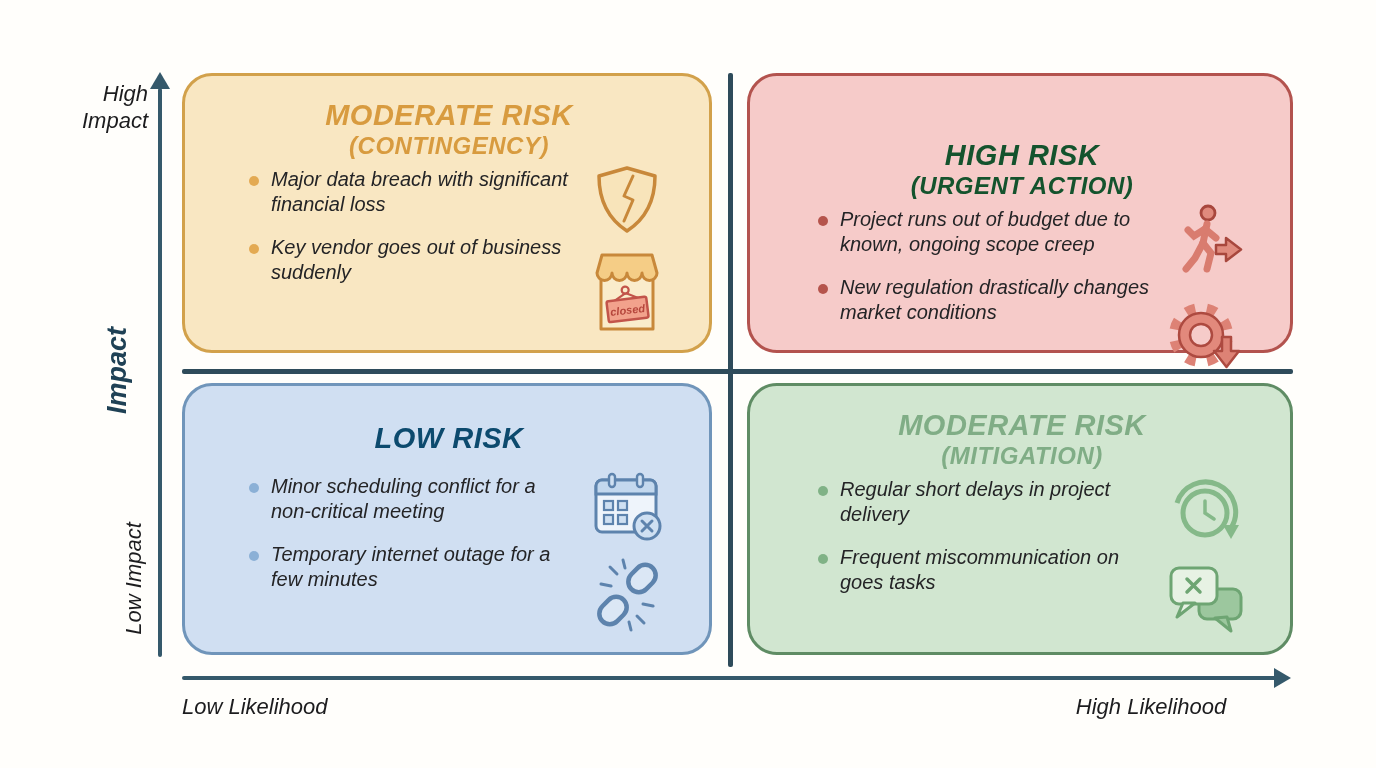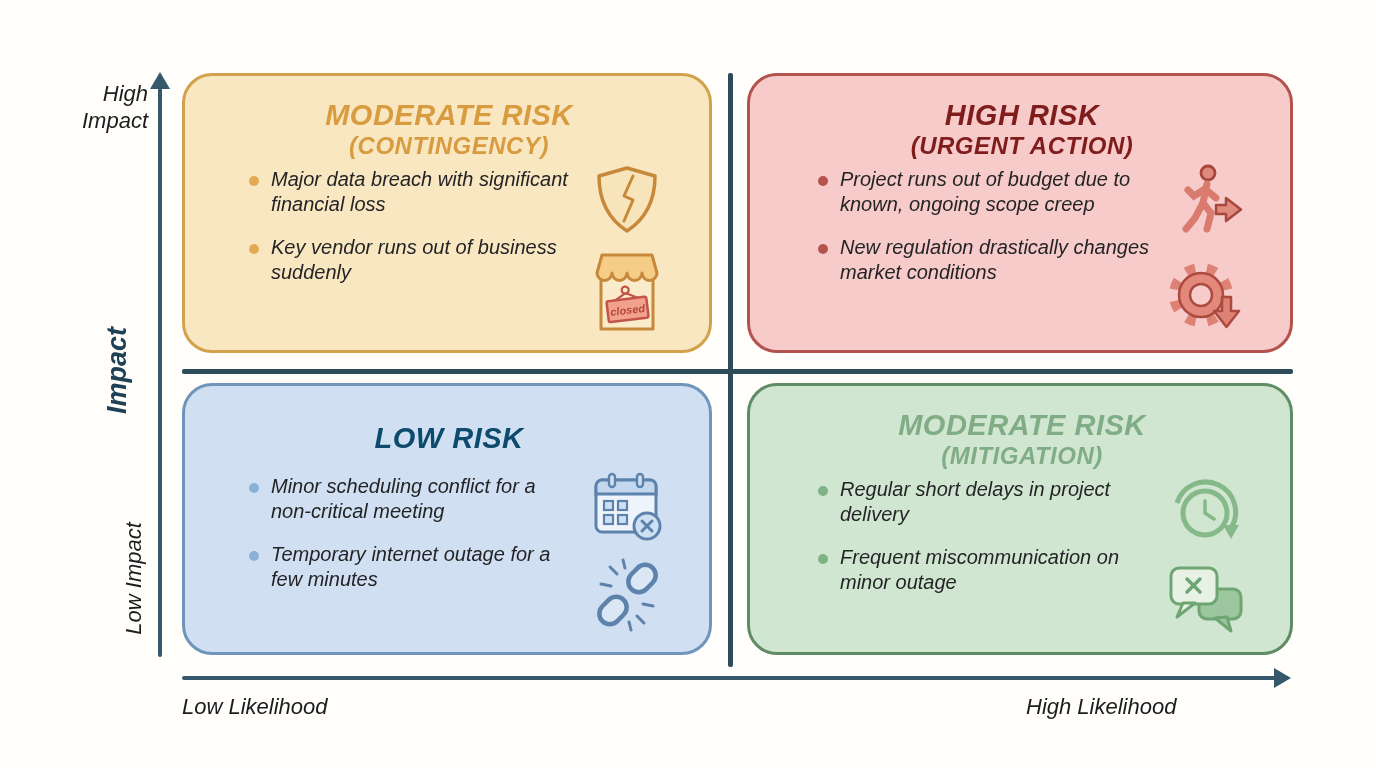--- a/index.html
+++ b/index.html
@@ -16,41 +16,41 @@
 
   .lbl{color:#1c1c1e;font-size:22px;line-height:1.22;}
   .lbl-strong{color:#1f4155;font-weight:700;font-size:27px;}
   .high-impact{position:absolute;left:38px;top:81px;width:110px;text-align:right;}
   .rot{position:absolute;display:flex;align-items:center;justify-content:center;}
   .rot>span{transform:rotate(-90deg);white-space:nowrap;display:block;}
   .impact-rot{left:88px;top:288px;width:60px;height:164px;}
   .low-impact-rot{left:106px;top:492px;width:56px;height:172px;}
   .low-likelihood{position:absolute;left:182px;top:694px;}
   .likelihood{position:absolute;left:580px;top:697px;width:300px;text-align:center;}
-  .high-likelihood{position:absolute;left:1026px;top:694px;width:250px;text-align:left;}
+  .high-likelihood{position:absolute;left:1026px;top:694px;width:250px;text-align:center;}
 
   
   .div-v{position:absolute;left:728px;top:73px;width:5px;height:594px;background:#2e4b5a;border-radius:2px;}
   .div-h{position:absolute;left:182px;top:369px;width:1111px;height:5px;background:#2e4b5a;border-radius:2px;}
 
   
   .quad{position:absolute;border-radius:30px;border:3px solid;box-sizing:border-box;
         display:flex;flex-direction:column;padding:22px 26px 20px 30px;}
   .q0{left:182px;top:73px;width:530px;height:280px;background:#f9e7c2;border-color:#d2a14b;}
   .q1{left:747px;top:73px;width:546px;height:280px;background:#f6cbc9;border-color:#b3534e;}
   .q2{left:182px;top:383px;width:530px;height:272px;background:#d0dff2;border-color:#7095ba;}
   .q3{left:747px;top:383px;width:546px;height:272px;background:#d1e6d0;border-color:#5f8c64;}
 
   .qtitle{height:84px;display:flex;flex-direction:column;align-items:center;justify-content:center;
           font-weight:700;letter-spacing:.5px;text-align:center;}
   .t1{font-size:29px;line-height:1.18;}
   .t2{font-size:24px;line-height:1.18;}
   .t2:empty{display:none;}
   .q0 .qtitle{color:#d89b3f;}
-  .q1 .qtitle{color:#7f1d1d;}
+  .q1 .qtitle{color:#14532d;margin-top:40px;}
   .q2 .qtitle{color:#0c4a6e;}
   .q3 .qtitle{color:#80ad86;}
 
   .qbody{flex:1;display:flex;align-items:flex-start;margin-top:6px;}
   .bullets{list-style:none;margin:0;padding:0 0 0 34px;flex:1;display:flex;flex-direction:column;gap:18px;}
   .q1 .bullets,.q3 .bullets{padding-left:38px;}
   .bullet{display:flex;align-items:flex-start;}
   .dot{width:10px;height:10px;border-radius:50%;margin:9px 12px 0 0;flex:0 0 10px;}
   .q0 .dot{background:#e3aa53;}
   .q1 .dot{background:#b5544c;}
@@ -92,21 +92,21 @@
       <div class="t2">(CONTINGENCY)</div>
     </header>
     <div class="qbody">
       <ul class="bullets">
         <li class="bullet">
           <span class="dot"></span>
           <span class="btext">Major data breach with significant financial loss</span>
         </li>
         <li class="bullet">
           <span class="dot"></span>
-          <span class="btext">Key vendor runs out of business suddenly</span>
+          <span class="btext">Key vendor goes out of business suddenly</span>
         </li>
       </ul>
       <div class="icons">
         <svg width="72" height="74" viewBox="0 0 72 74">
           <path d="M36 5 L64 13 C64 37 56 55 36 68 C16 55 8 37 8 13 Z" fill="#f8e4ba" stroke="#c8883a" stroke-width="3.5" stroke-linejoin="round"></path>
           <polyline points="42,13 33,33 42,37 33,58" fill="none" stroke="#c8883a" stroke-width="3" stroke-linejoin="round" stroke-linecap="round"></polyline>
         </svg>
         <svg width="76" height="86" viewBox="0 0 76 86">
           <path d="M12 22 V80 H64 V22" fill="#faeccb" stroke="#c8883a" stroke-width="3" stroke-linejoin="round"></path>
           <path d="M8 24 L13 6 H63 L68 24 a7.5 7.5 0 0 1 -15 0 a7.5 7.5 0 0 1 -15 0 a7.5 7.5 0 0 1 -15 0 a7.5 7.5 0 0 1 -15 0 Z" fill="#f5cd86" stroke="#c8883a" stroke-width="3" stroke-linejoin="round"></path>
@@ -212,21 +212,21 @@
       <div class="t2">(MITIGATION)</div>
     </header>
     <div class="qbody">
       <ul class="bullets">
         <li class="bullet">
           <span class="dot"></span>
           <span class="btext">Regular short delays in project delivery</span>
         </li>
         <li class="bullet">
           <span class="dot"></span>
-          <span class="btext">Frequent miscommunication on minor outage</span>
+          <span class="btext">Frequent miscommunication on goes tasks</span>
         </li>
       </ul>
       <div class="icons">
         <svg width="78" height="78" viewBox="0 0 78 78">
           <circle cx="36" cy="40" r="22" fill="none" stroke="#85b989" stroke-width="5"></circle>
           <path d="M36 28 V40 L45 46" fill="none" stroke="#85b989" stroke-width="3.5" stroke-linecap="round"></path>
           <path d="M8 30 A30 30 0 1 1 62 55" fill="none" stroke="#85b989" stroke-width="5"></path>
           <polygon points="54,52 70,52 62,66" fill="#85b989"></polygon>
         </svg>
         <svg width="82" height="74" viewBox="0 0 82 74">

